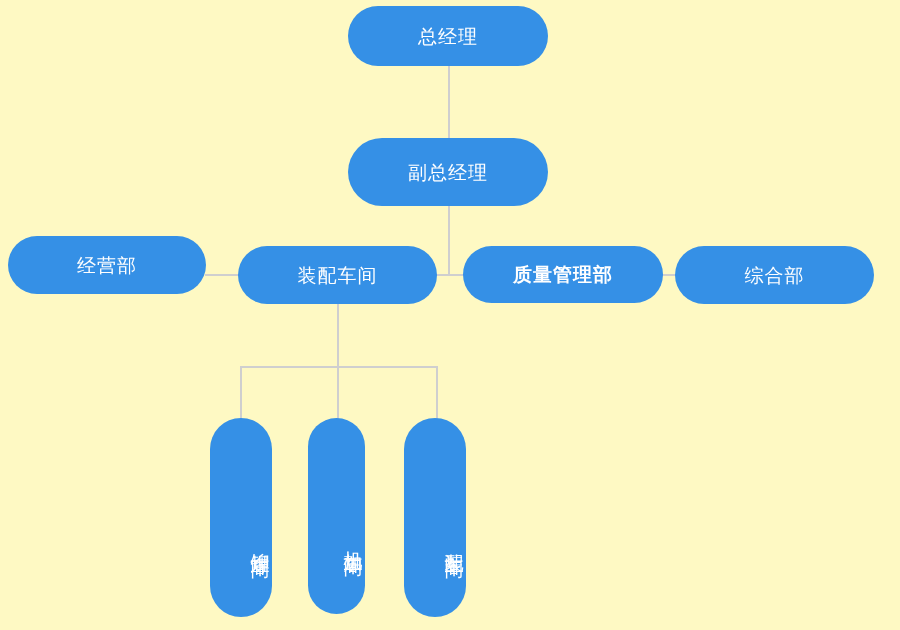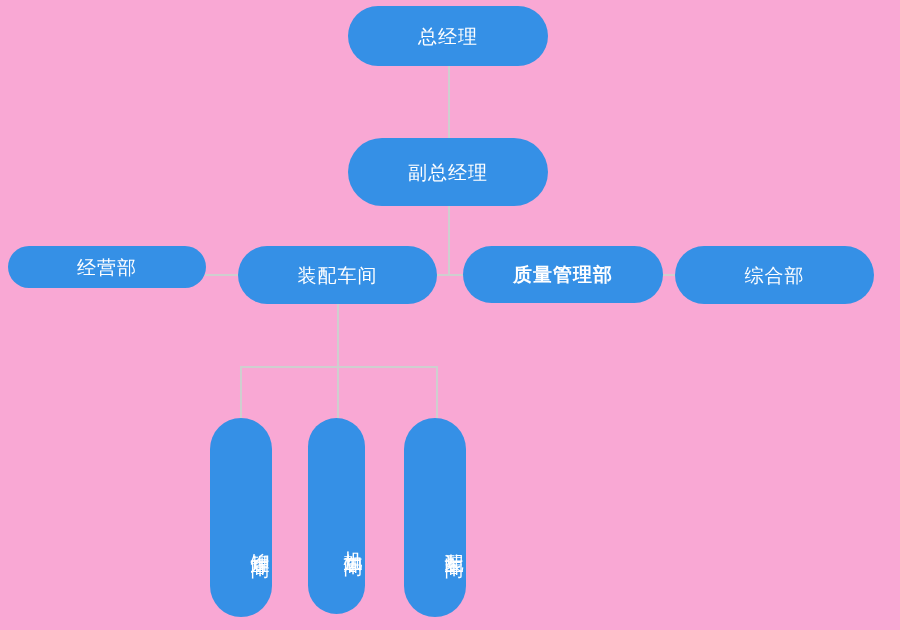--- a/index.html
+++ b/index.html
@@ -8,21 +8,21 @@
     padding: 0;
     background: #ffffff;
   }
   body {
     font-family: "DejaVu Sans", "Liberation Sans", sans-serif;
   }
   #chart-canvas {
     position: relative;
     width: 900px;
     height: 630px;
-    background: #f9a8d4;
+    background: #fef9c3;
     overflow: hidden;
   }
   
   .conn {
     position: absolute;
     background: #cfcfcf;
   }
   .conn-v { width: 2px; }
   .conn-h { height: 2px; }
 
@@ -77,21 +77,21 @@
   <div class="conn conn-v" style="left:436px; top:366px; height:54px;"></div>
 
   <div class="node node-h" style="left:348px; top:6px; width:200px; height:60px;">
     <span class="node-label">总经理</span>
   </div>
 
   <div class="node node-h" style="left:348px; top:138px; width:200px; height:68px;">
     <span class="node-label">副总经理</span>
   </div>
 
-  <div class="node node-h" style="left:8px; top:246px; width:198px; height:42px;">
+  <div class="node node-h" style="left:8px; top:236px; width:198px; height:58px;">
     <span class="node-label">经营部</span>
   </div>
 
   <div class="node node-h" style="left:238px; top:246px; width:199px; height:58px;">
     <span class="node-label">装配车间</span>
   </div>
 
   <div class="node node-h" style="left:463px; top:246px; width:200px; height:57px;font-weight:bold;">
     <span class="node-label">质量管理部</span>
   </div>

